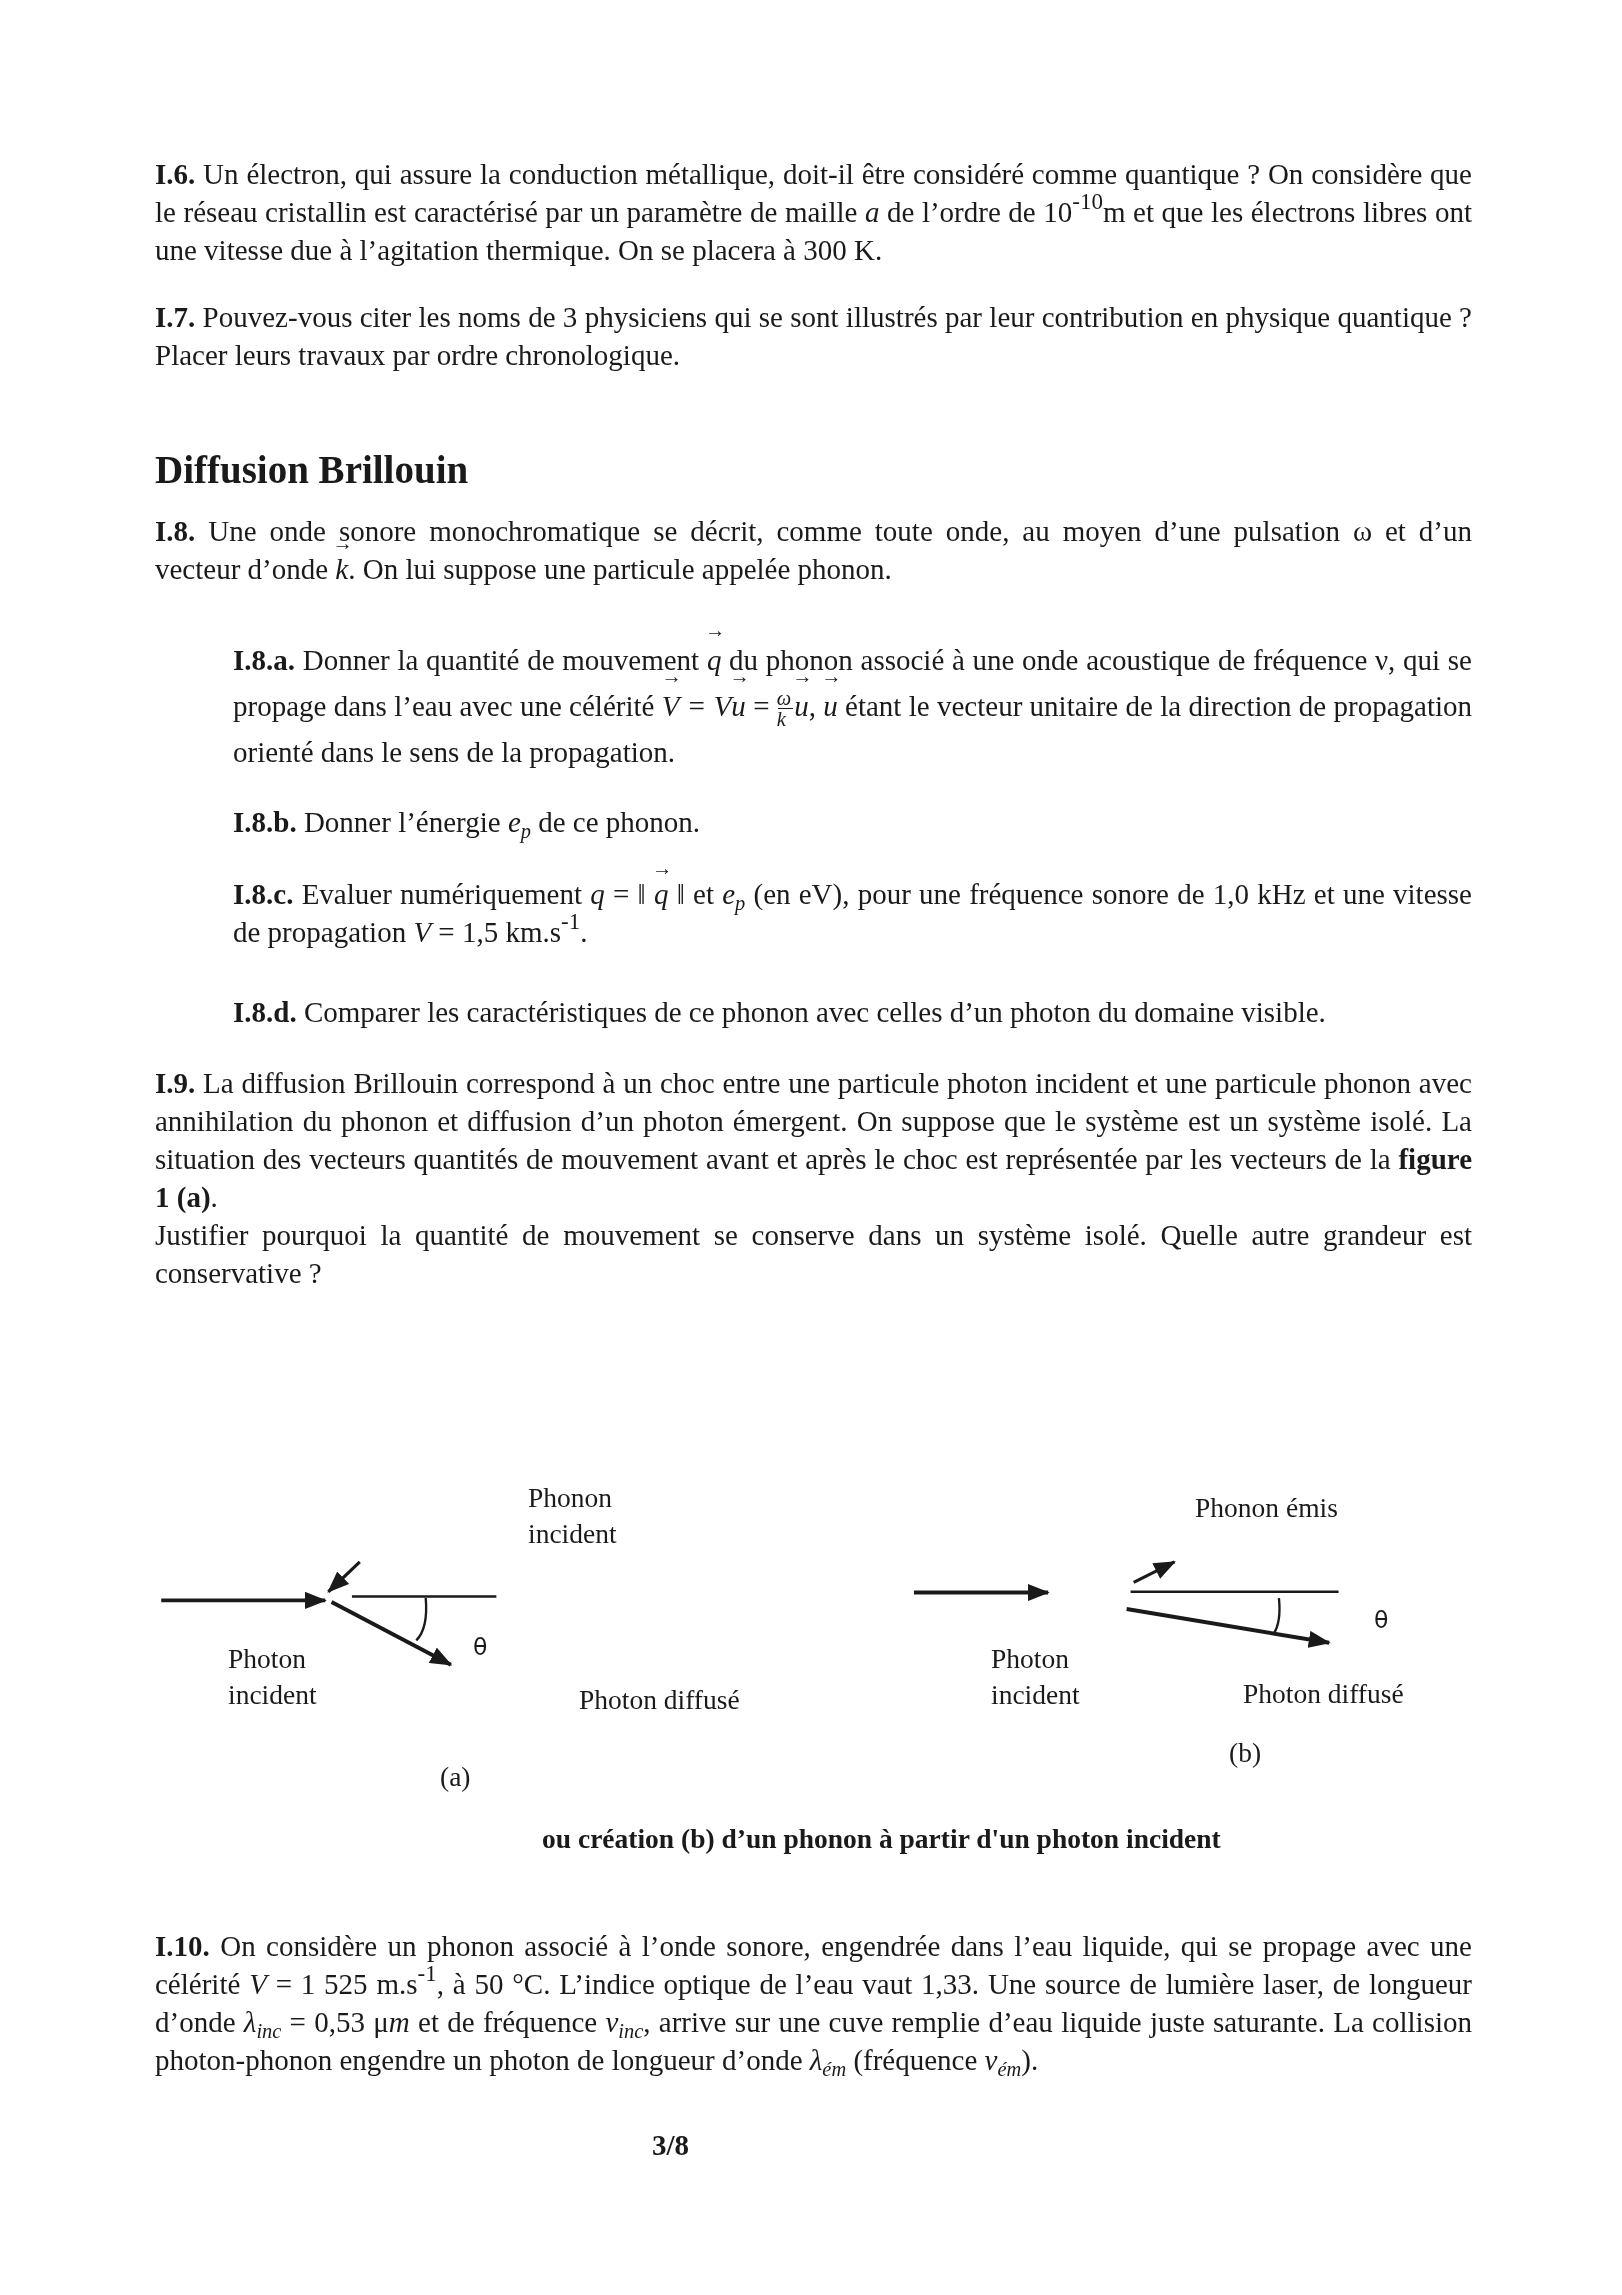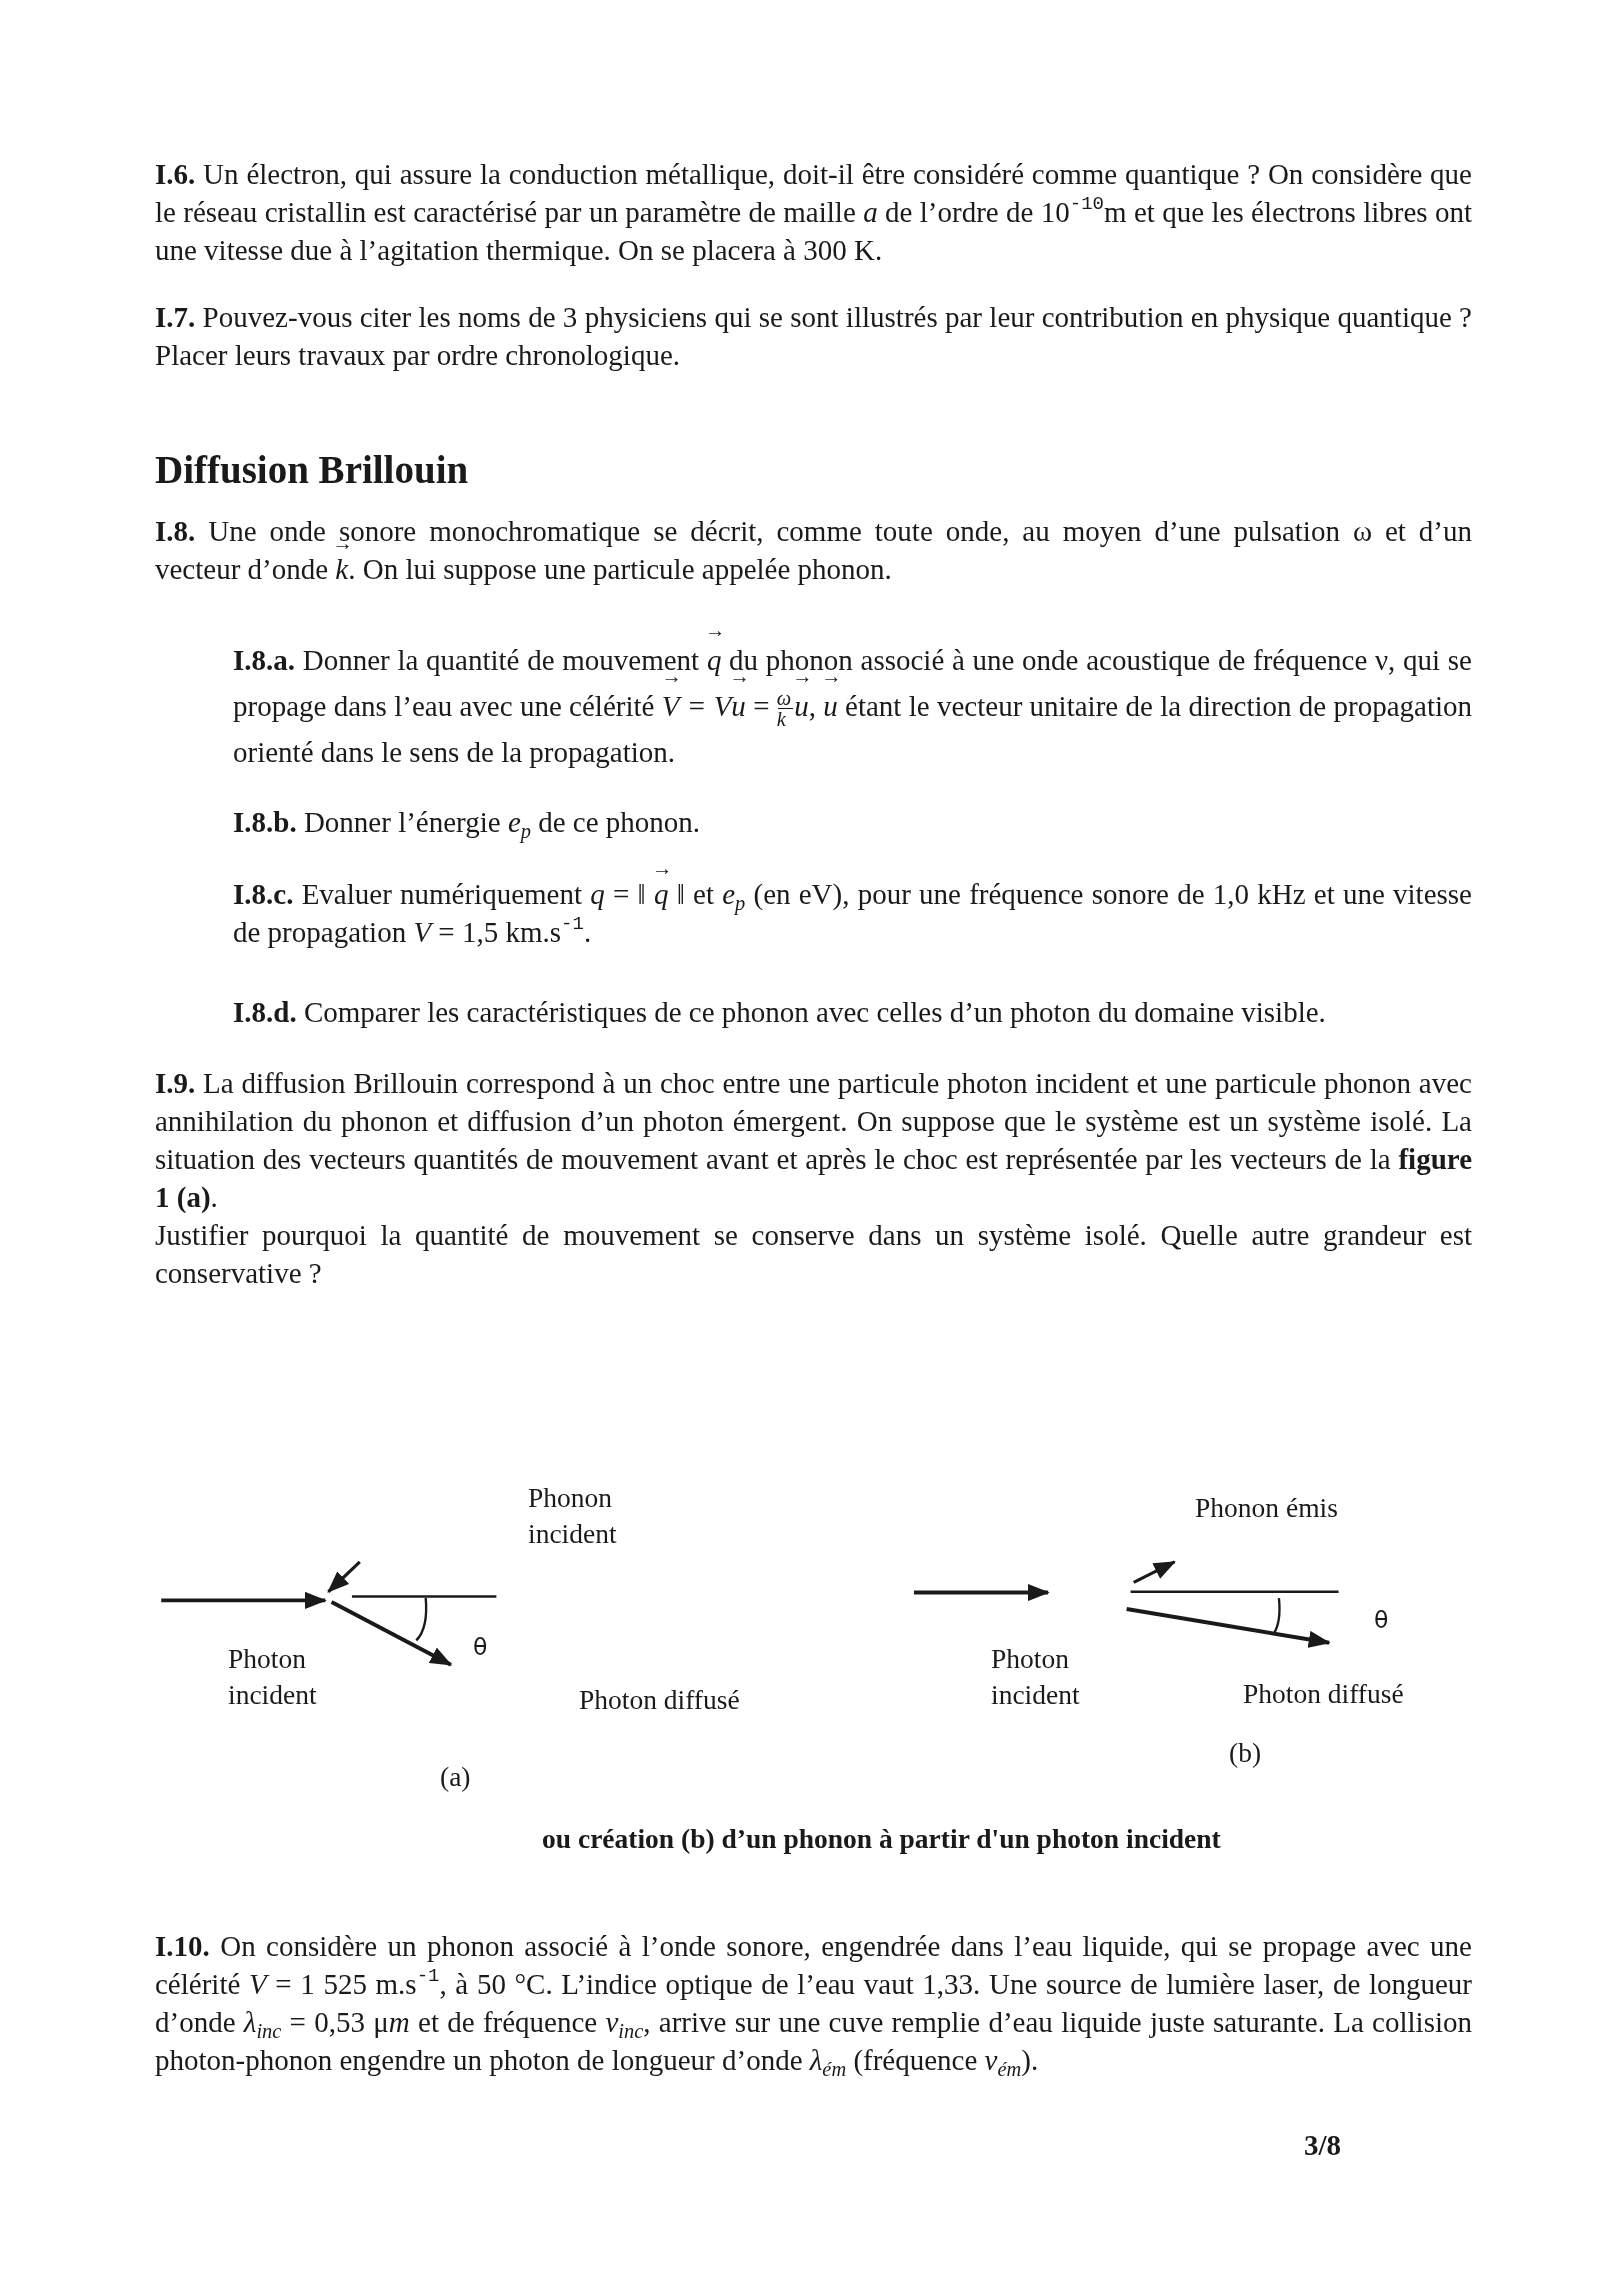--- a/index.html
+++ b/index.html
@@ -9,36 +9,36 @@
       color: #1a1a1a;
     }
     .p {
       position: absolute; left: 155px; width: 1317px;
       font-size: 29px; line-height: 38px; text-align: justify;
       text-align-last: left;
     }
     .p.sub { left: 233px; width: 1239px; }
     b, .bold { font-weight: bold; }
     i, .it { font-style: italic; }
-    sup { font-size: 19px; line-height: 0; vertical-align: 12.6px; font-family: Liberation Mono, monospace; }
+    sup { font-size: 23px; line-height: 0; vertical-align: 12.6px; }
     sub { font-size: 20.4px; line-height: 0; vertical-align: -6.3px; font-style: italic; }
     .vec { position: relative; display: inline-block; font-style: italic; }
     .vec::before {
       content: "\2192"; position: absolute; left: 50%; top: -17.3px;
       transform: translateX(-45%); font-style: normal; font-size: 20.4px; line-height: 1;
     }
     .frac { display: inline-block; position: relative; vertical-align: middle; text-align: center; font-style: italic; width: 17.3px; }
     .frac .num { display: block; font-size: 20.4px; line-height: 17.3px; }
     .frac .bar { display: block; border-top: 1.6px solid #1a1a1a; margin: 0.8px 1.6px; }
     .frac .den { display: block; font-size: 20.4px; line-height: 19px; }
     .heading { position: absolute; left: 155px; font-size: 39px; font-weight: bold; }
     .fig { position: absolute; left: 0; top: 0; width: 1623px; height: 2295px; pointer-events: none; }
     .lbl { position: absolute; font-size: 27.5px; line-height: 36px; }
     .caption { position: absolute; left: 542px; top: 1782px; font-size: 27.5px; line-height: 38px; font-weight: bold; }
-    .pagenum { position: absolute; left: 0; width: 1341px; top: 2129px; text-align: right; font-size: 29px; font-weight: bold; }
+    .pagenum { position: absolute; left: 0; width: 1341px; top: 2129px; text-align: center; font-size: 29px; font-weight: bold; }
   </style>
 </head>
 <body>
 
 <div class="p" style="top:155px;">
   <b>I.6.</b><span> Un électron, qui assure la conduction métallique, doit-il être considéré comme quantique ? On considère que le réseau cristallin est caractérisé par un paramètre de maille </span><i>a</i><span> de l’ordre de 10</span><sup>-10</sup><span>m et que les électrons libres ont une vitesse due à l’agitation thermique. On se placera à 300 K.</span>
 </div>
 
 <div class="p" style="top:298px;">
   <b>I.7.</b><span> Pouvez-vous citer les noms de 3 physiciens qui se sont illustrés par leur contribution en physique quantique ? Placer leurs travaux par ordre chronologique.</span>

